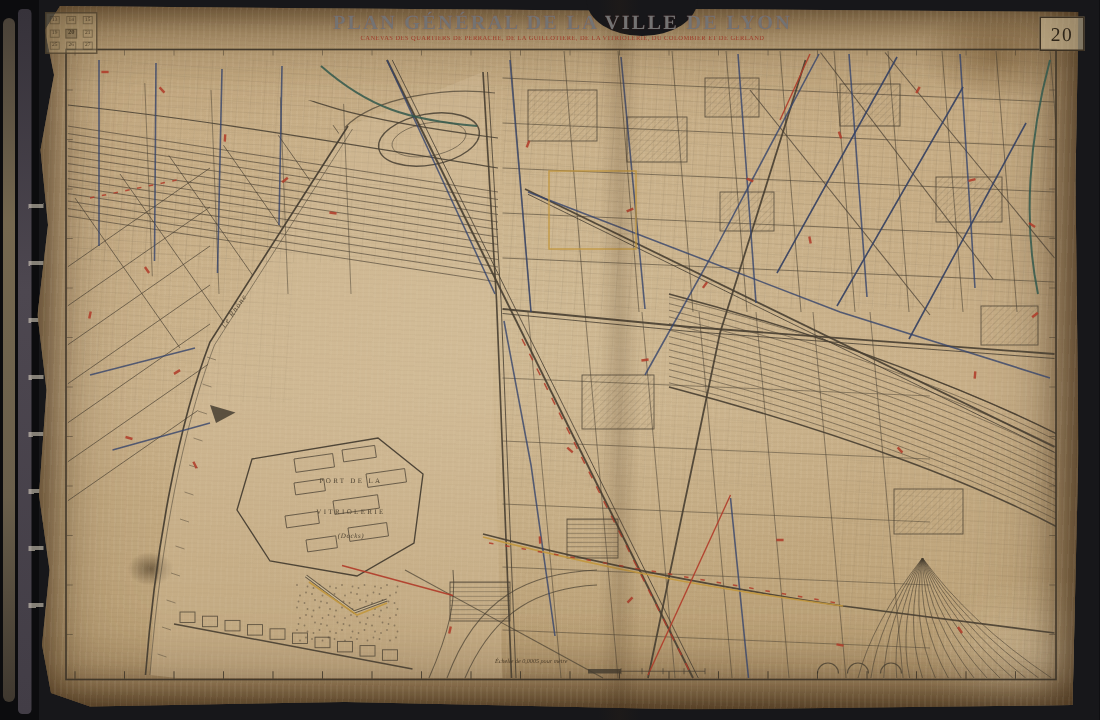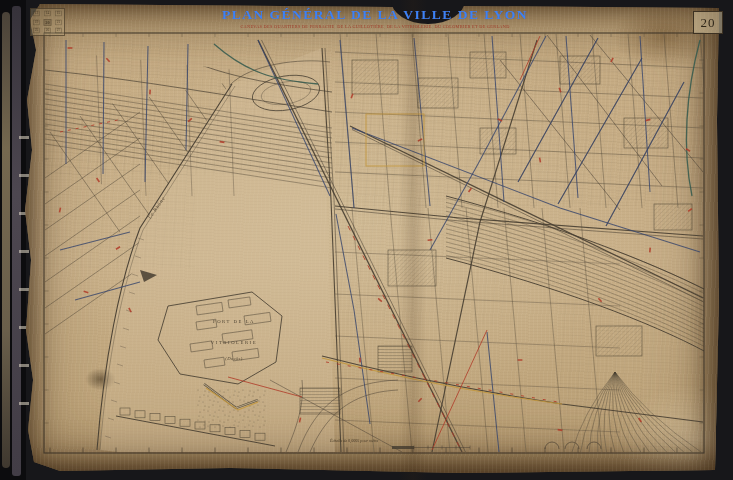--- a/index.html
+++ b/index.html
@@ -35,21 +35,21 @@
   #sheet .fiber{position:absolute;inset:0;pointer-events:none;
          background:
            repeating-linear-gradient(2deg, rgba(120,95,60,0.05) 0 1px, transparent 1px 3px),
            repeating-linear-gradient(92deg, rgba(255,245,225,0.05) 0 1px, transparent 1px 4px);}
   .tear-notch{position:absolute;left:391px;top:0;width:74px;height:25px;background:#17171a;
               clip-path:ellipse(37px 24px at 50% 0%);}
   .fold-crease{position:absolute;left:399px;top:0;width:28px;height:480px;pointer-events:none;
               background:linear-gradient(90deg,transparent,rgba(60,40,20,0.16),transparent);}
   
   .title{position:absolute;left:180px;top:7px;width:390px;text-align:center;
-         font-weight:bold;font-size:13.5px;letter-spacing:1.5px;color:#3b82f6;
+         font-weight:bold;font-size:13.5px;letter-spacing:1.5px;color:#737373;
          text-shadow:0 0 1px rgba(142,44,31,0.35);}
   .subtitle{position:absolute;left:160px;top:24px;width:430px;text-align:center;
          font-size:6px;letter-spacing:0.4px;color:#9e3a28;transform:scale(0.72);
          transform-origin:center top;white-space:nowrap;overflow:hidden;}
   .sheetnum{position:absolute;left:693px;top:11px;width:28px;height:21px;
          border:1.2px solid #3c3122;background:rgba(214,196,160,0.55);
          display:flex;align-items:center;justify-content:center;
          font-size:13px;color:#2f2619;letter-spacing:1px;}
   
   .stamp{position:absolute;left:30px;top:8px;width:33px;height:26px;

